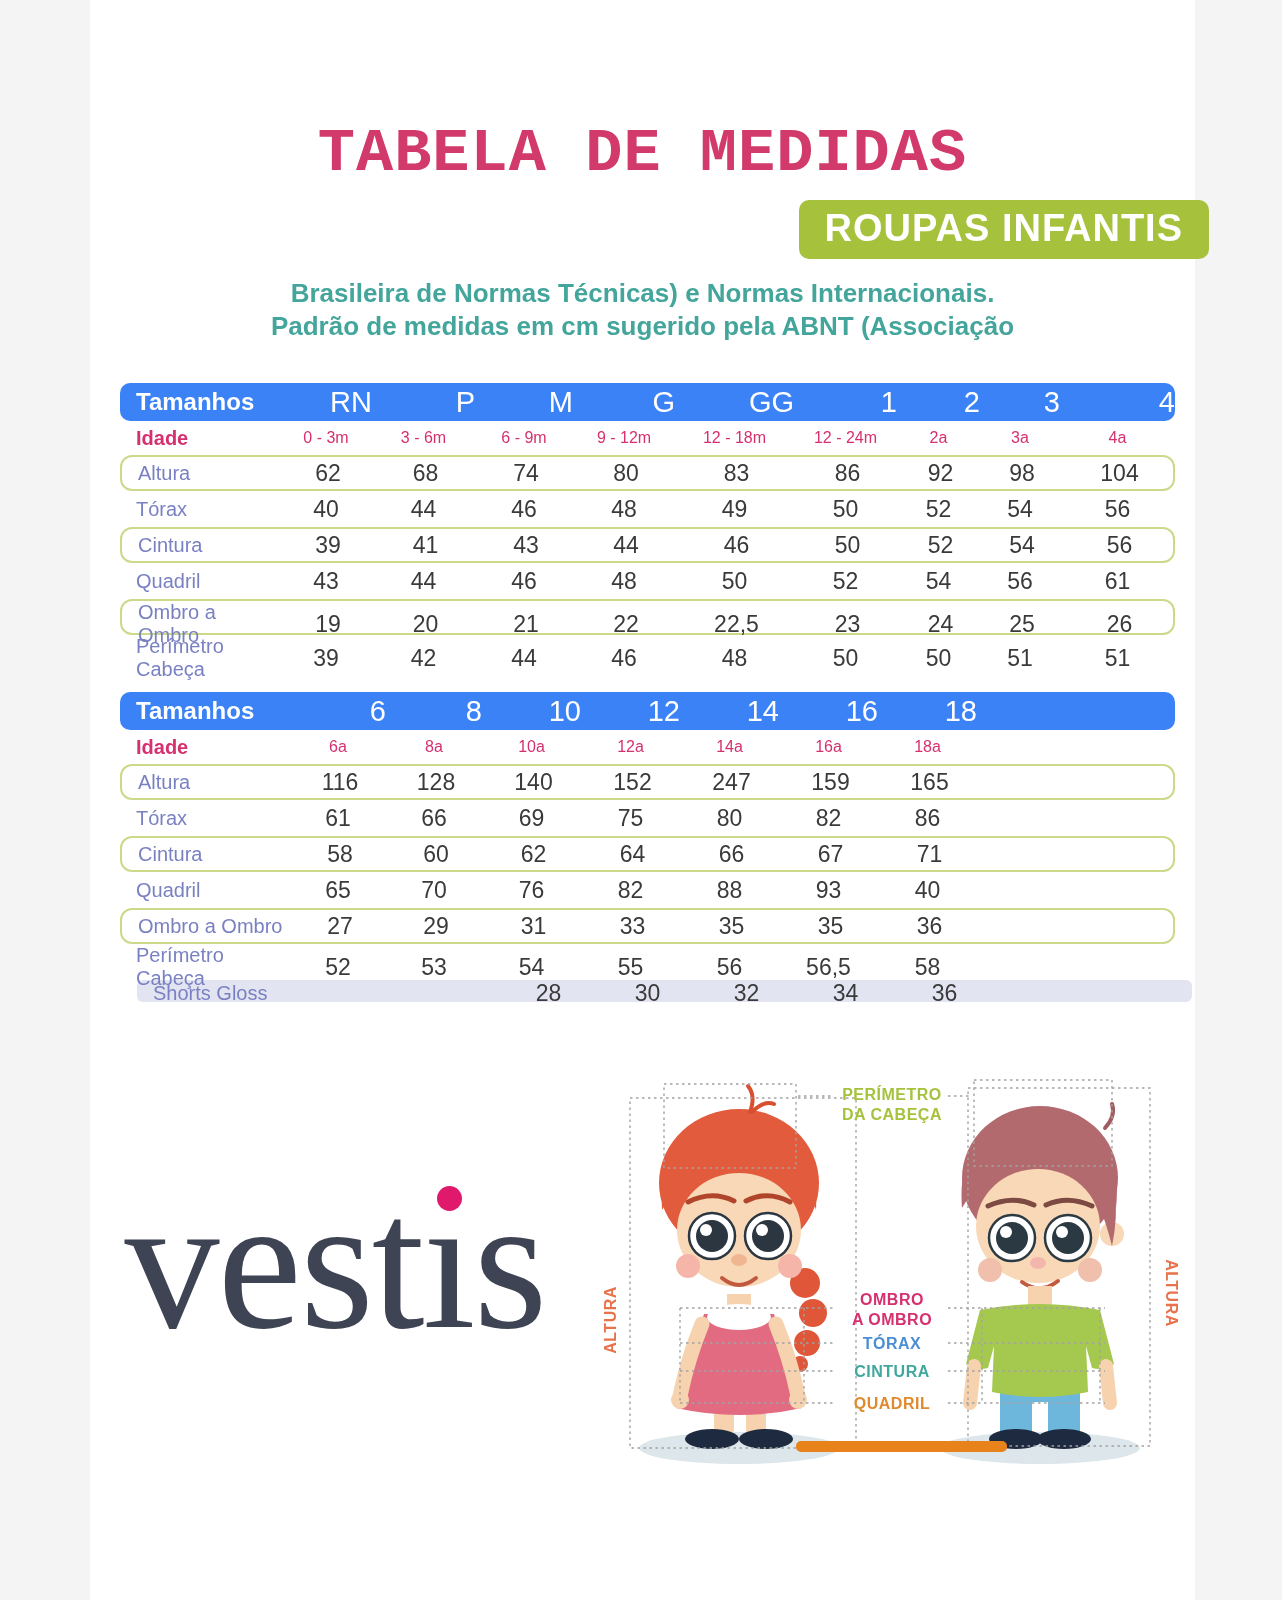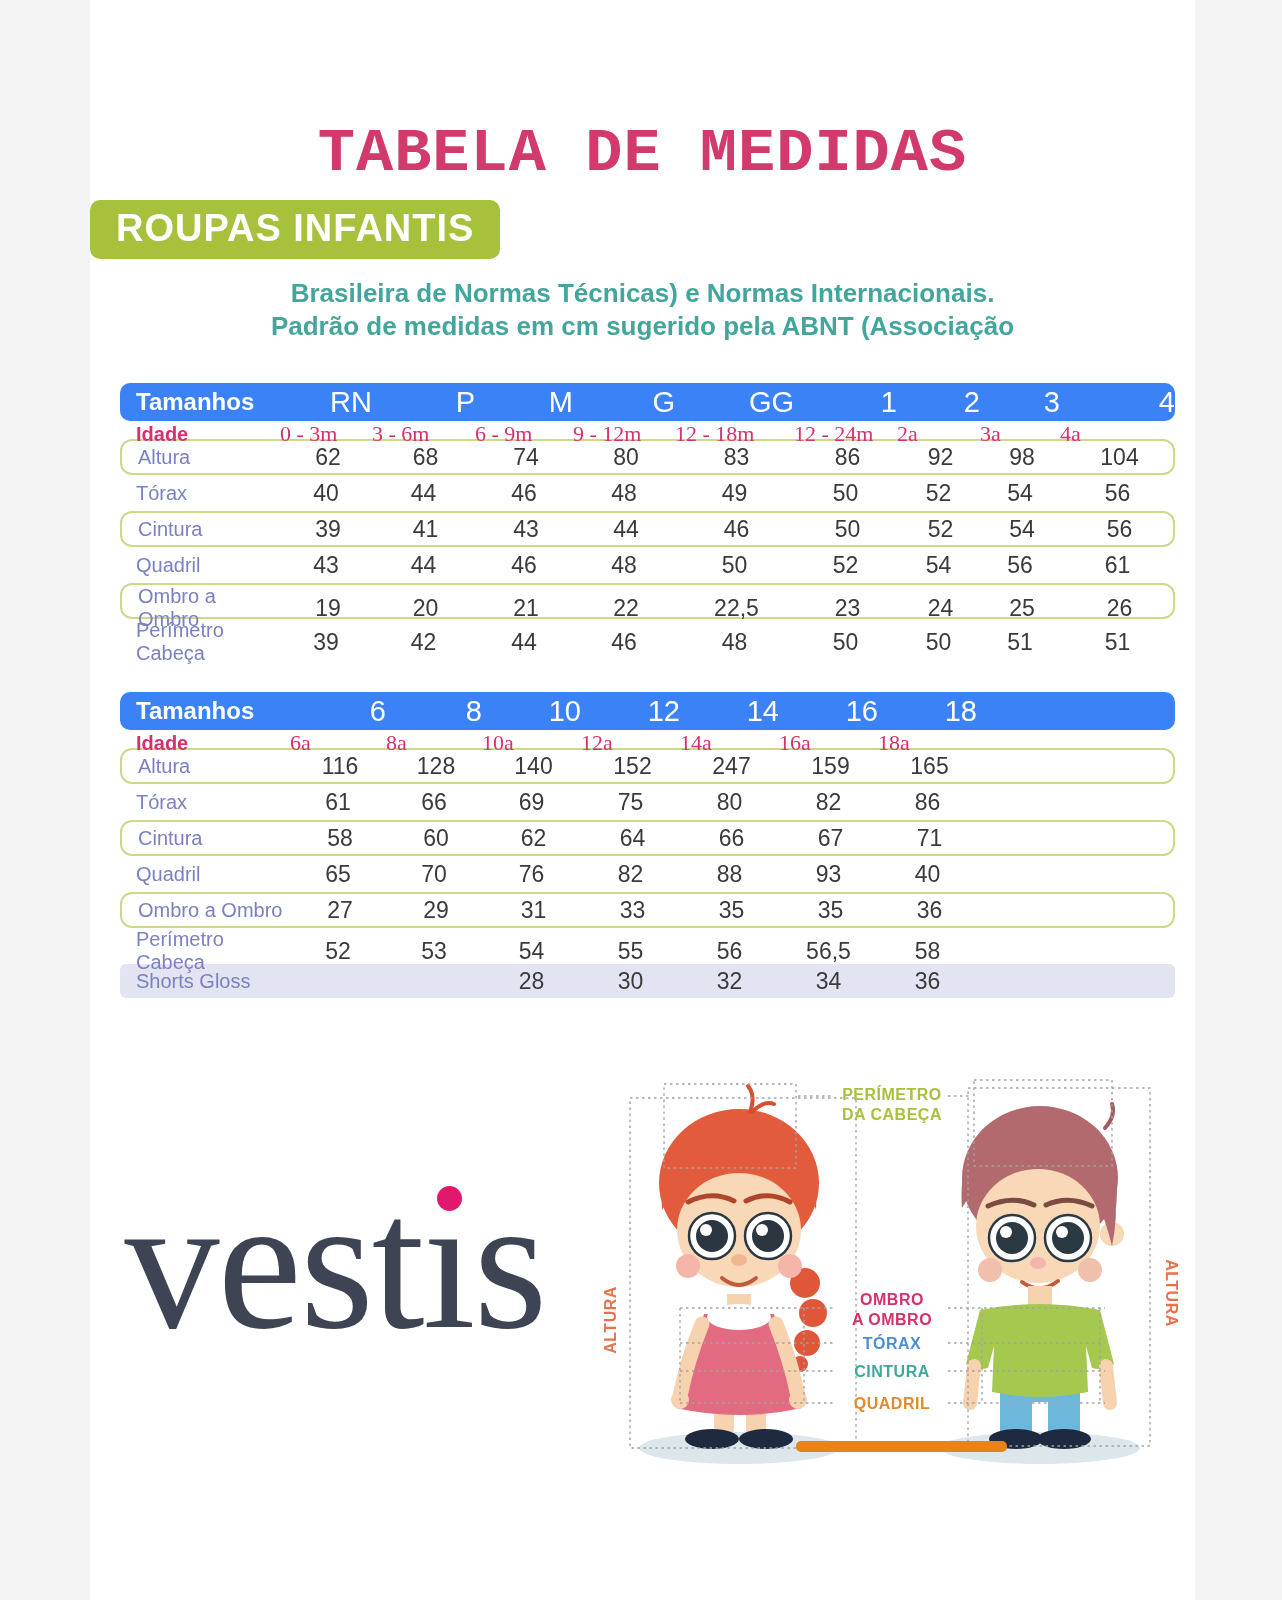--- a/index.html
+++ b/index.html
@@ -3,43 +3,43 @@
 <meta charset="utf-8">
 <style>
   * { margin:0; padding:0; box-sizing:border-box; }
   body { background:#e9e9ea; font-family:"Liberation Sans", sans-serif; }
   .stage { position:relative; width:1282px; height:1600px; background:#f4f4f5; overflow:hidden; margin:0 auto; }
   .sheet { position:absolute; left:90px; top:0; width:1105px; height:1600px; background:#ffffff; }
 
   
   .title { position:absolute; left:90px; top:118px; width:1105px; text-align:center;
            font-size:62px; font-weight:bold; color:#d13a6b; letter-spacing:1px;font-family:Liberation Mono, monospace; }
-  .badge-wrap { position:absolute; left:90px; top:200px; width:1105px; text-align:left; }
+  .badge-wrap { position:absolute; left:104px; top:200px; width:1105px; text-align:right; }
   .badge { display:inline-block; background:#a6c23d; color:#ffffff; font-size:38px; font-weight:bold;
            letter-spacing:1px; padding:7px 26px 9px; border-radius:10px; }
   .subtitle { position:absolute; left:90px; top:277px; width:1105px; text-align:center;
               font-size:26px; font-weight:bold; color:#43a59b; line-height:33px; }
   .subtitle span { display:block; }
 
   
   .table { position:absolute; left:120px; width:1055px; }
   #table1 { top:383px; }
   #table2 { top:692px; }
   .t-row { display:grid; align-items:center; width:1055px; }
   #table1 .t-row { grid-template-columns:160px 92px 103px 98px 102px 119px 103px 83px 80px 115px; }
   #table2 .t-row { grid-template-columns:170px 96px 96px 99px 99px 99px 99px 99px 198px; }
   .t-header { height:38px; background:#3b82f6; border-radius:10px; color:#ffffff; }
   .t-hlabel { font-size:24px; font-weight:bold; padding-left:16px; }
   .t-hcol { font-size:29px; text-align:right; }
-  .t-idade { height:18px; }
+  .t-idade { height:34px; }
   .t-idade-label { font-size:20px; font-weight:bold; color:#d6306f; padding-left:16px; }
-  .t-idade-val { font-size:22px; color:#d6306f; text-align:left;font-family:Liberation Serif, serif; }
+  .t-idade-val { font-size:16px; color:#d6306f; text-align:center; }
   .t-data { height:36px; }
   .t-data.bordered { border:2px solid #ccd989; border-radius:12px; background:#ffffff; }
-  .t-data.highlight { background:#e3e4f1; border-radius:6px; height:34px; }
+  .t-data.highlight { background:#e3e4f1; border-radius:6px; height:22px;margin-left:17px; }
   .t-label { font-size:20px; color:#7a81c2; padding-left:16px; }
   .t-val { font-size:23px; color:#3a3a3a; text-align:center; }
 
   
   .logo { position:absolute; left:110px; top:1168px; width:450px; text-align:center;
           font-family:"Liberation Serif", serif; font-size:190px; line-height:1; color:#3e4454;
           letter-spacing:-2px; }
   .logo .i-stem { position:relative; display:inline-block; }
   .logo .i-stem::before { content:""; position:absolute; width:25px; height:25px; border-radius:50%;
           background:#e0196d; left:14px; top:18px; }

